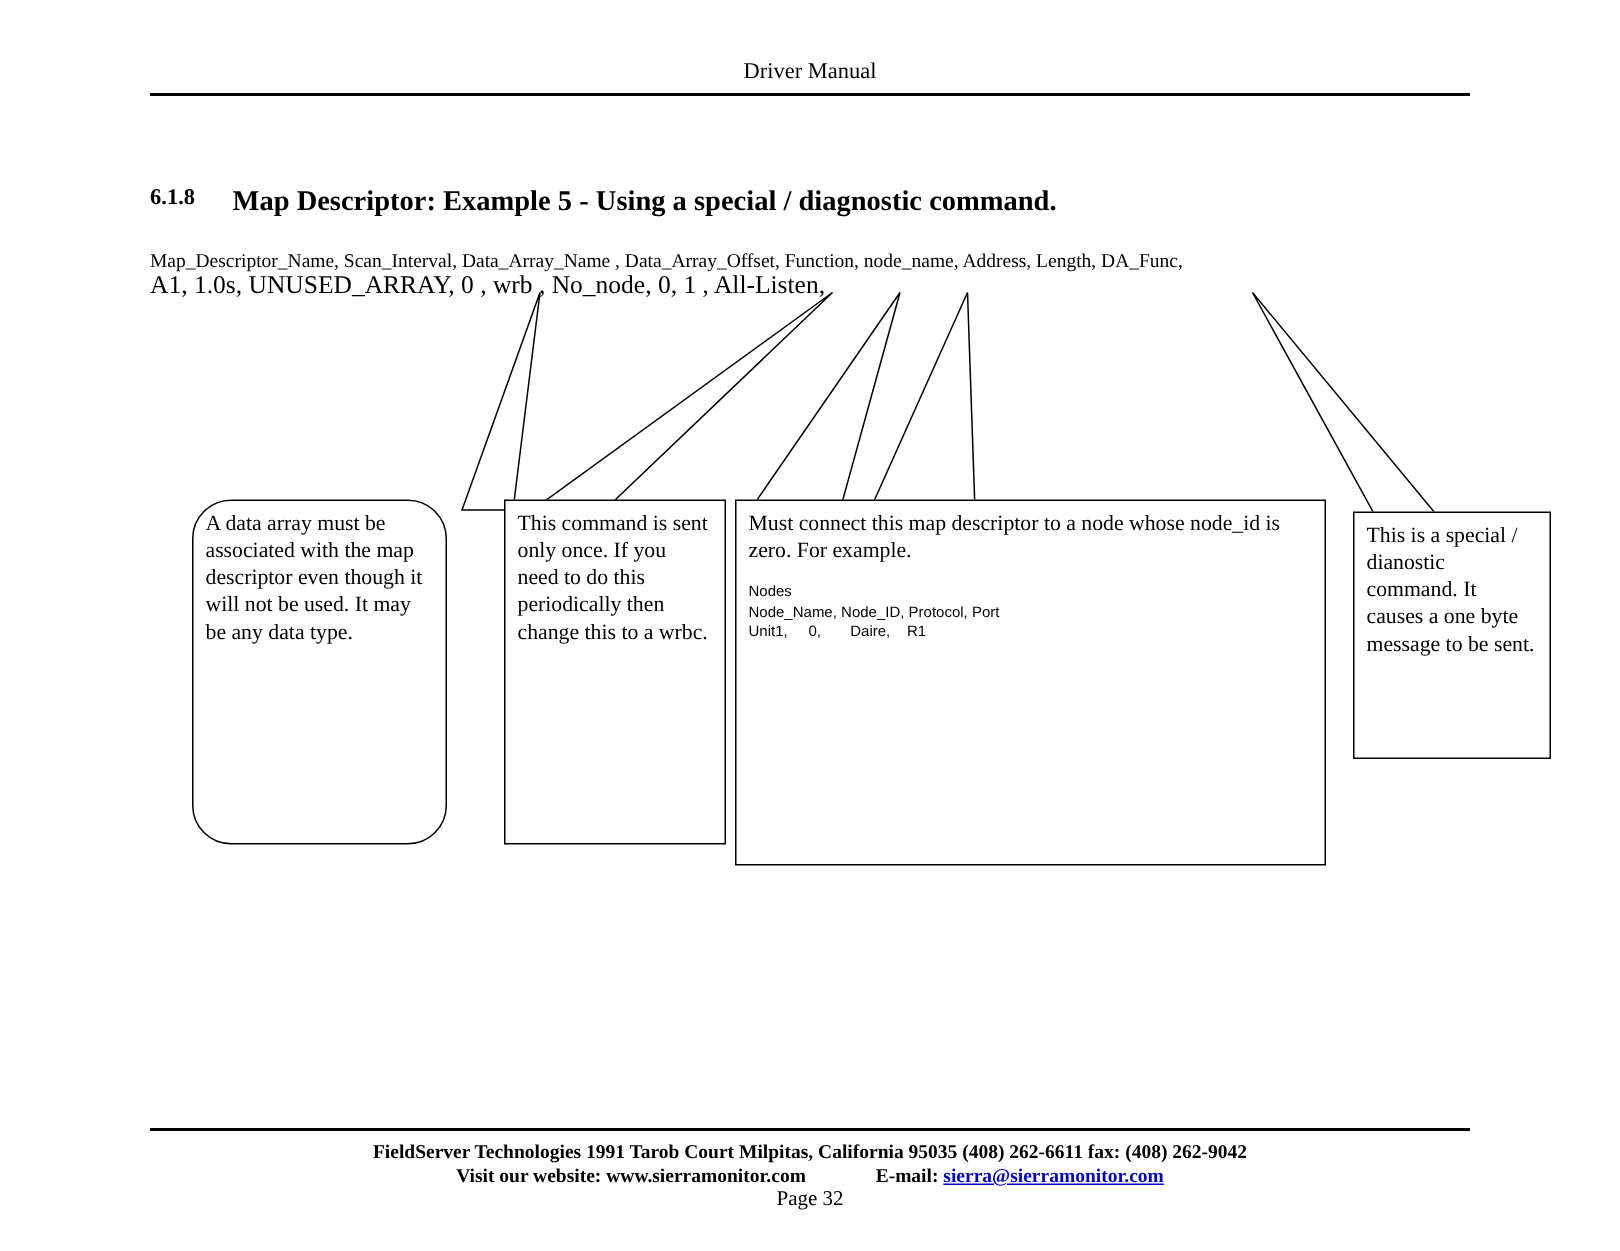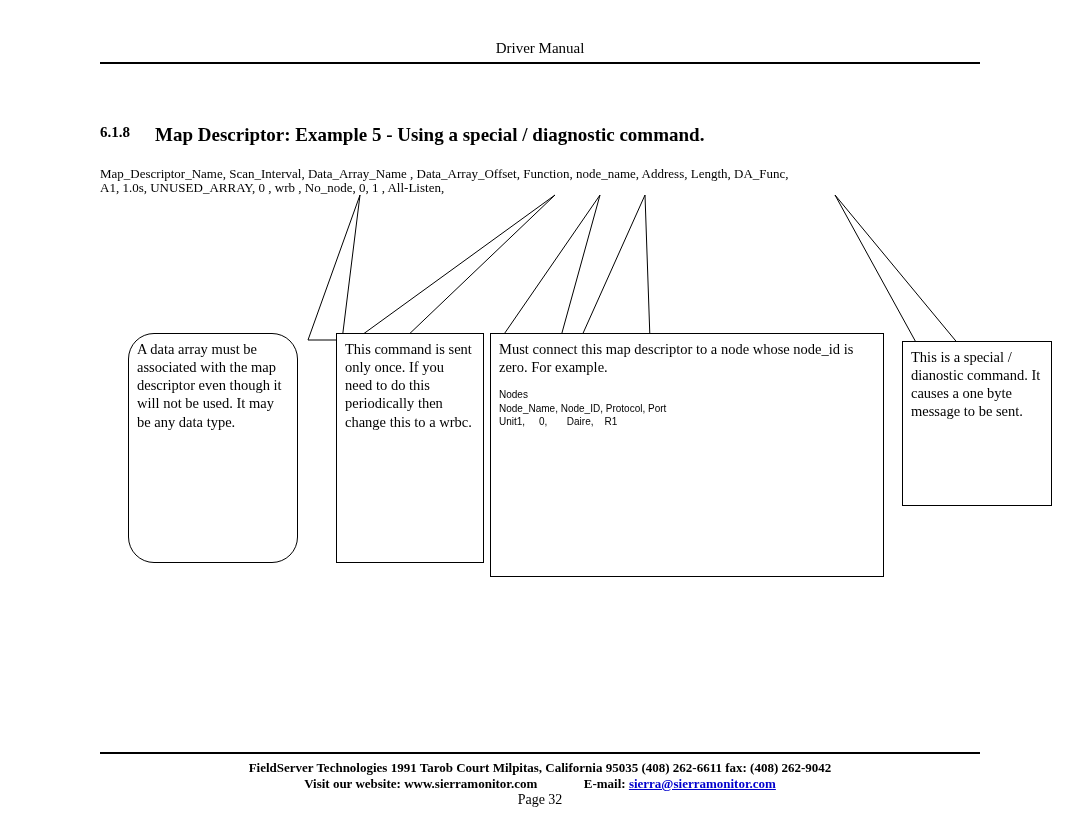--- a/index.html
+++ b/index.html
@@ -45,21 +45,21 @@
     font-weight: bold;
     font-size: 19px;
   }
   .headers-row, .values-row {
     position: absolute;
     left: 100px;
     font-size: 13px;
     white-space: nowrap;
   }
   .headers-row { top: 166px; }
-  .values-row  { top: 180px; font-size: 13px; }
+  .values-row  { top: 180px; font-size: 17px; }
   .callout-box {
     position: absolute;
     border: 1px solid #000;
     font-size: 14.5px;
     line-height: 1.25;
     padding: 6px 8px;
     background: #fff;
     box-sizing: border-box;
   }
   .mono { font-family: Liberation Sans, sans-serif; font-size: 10px; line-height: 1.35; white-space: pre; }
@@ -114,21 +114,21 @@
   <div class="callout-box" style="left:336px; top:333px; width:148px; height:230px;">This command is sent only once. If you need to do this periodically then change this to a wrbc.</div>
 
   <div class="callout-box" style="left:490px; top:333px; width:394px; height:244px;">
     <div>Must connect this map descriptor to a node whose node_id is zero. For example.</div>
     <div style="height:12px;"></div>
     <div class="mono">Nodes
 Node_Name, Node_ID, Protocol, Port
 Unit1,     0,       Daire,    R1</div>
   </div>
 
-  <div class="callout-box" style="left:902px; top:341px; width:150px; height:165px;">This is a special / dianostic command. It causes a one byte message to be sent.</div>
+  <div class="callout-box" style="left:902px; top:341px; width:132px; height:165px;">This is a special / dianostic command. It causes a one byte message to be sent.</div>
 
   <div class="footer-rule"></div>
   <div class="footer-line1">FieldServer Technologies 1991 Tarob Court Milpitas, California 95035 (408) 262-6611 fax: (408) 262-9042</div>
   <div class="footer-line2">
     <span>Visit our website: www.sierramonitor.com</span>
     <span style="display:inline-block; width:40px;"></span>
     <span>E-mail: </span><a class="mail" href="#">sierra@sierramonitor.com</a>
   </div>
   <div class="footer-page">Page 32</div>
 

